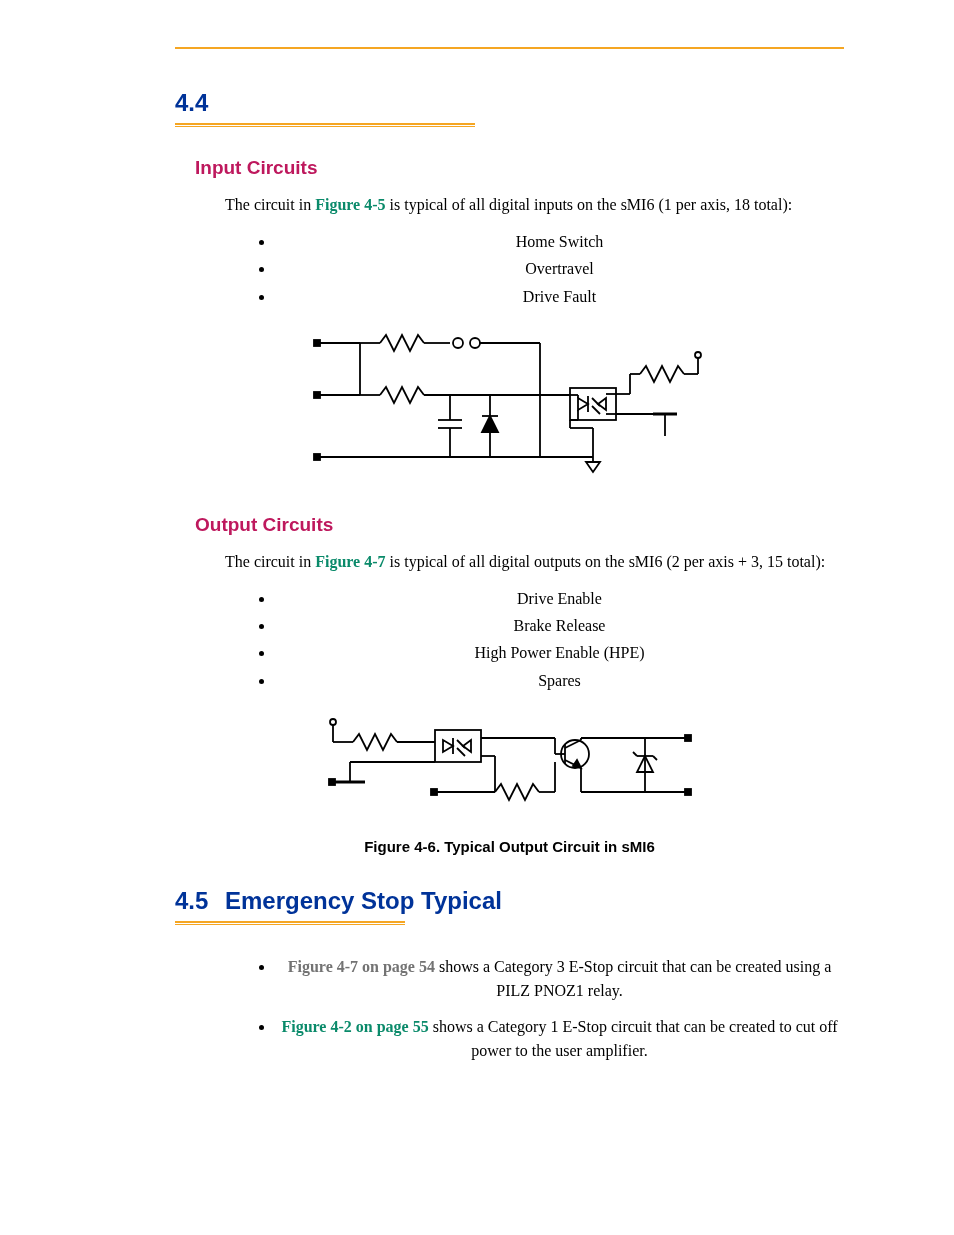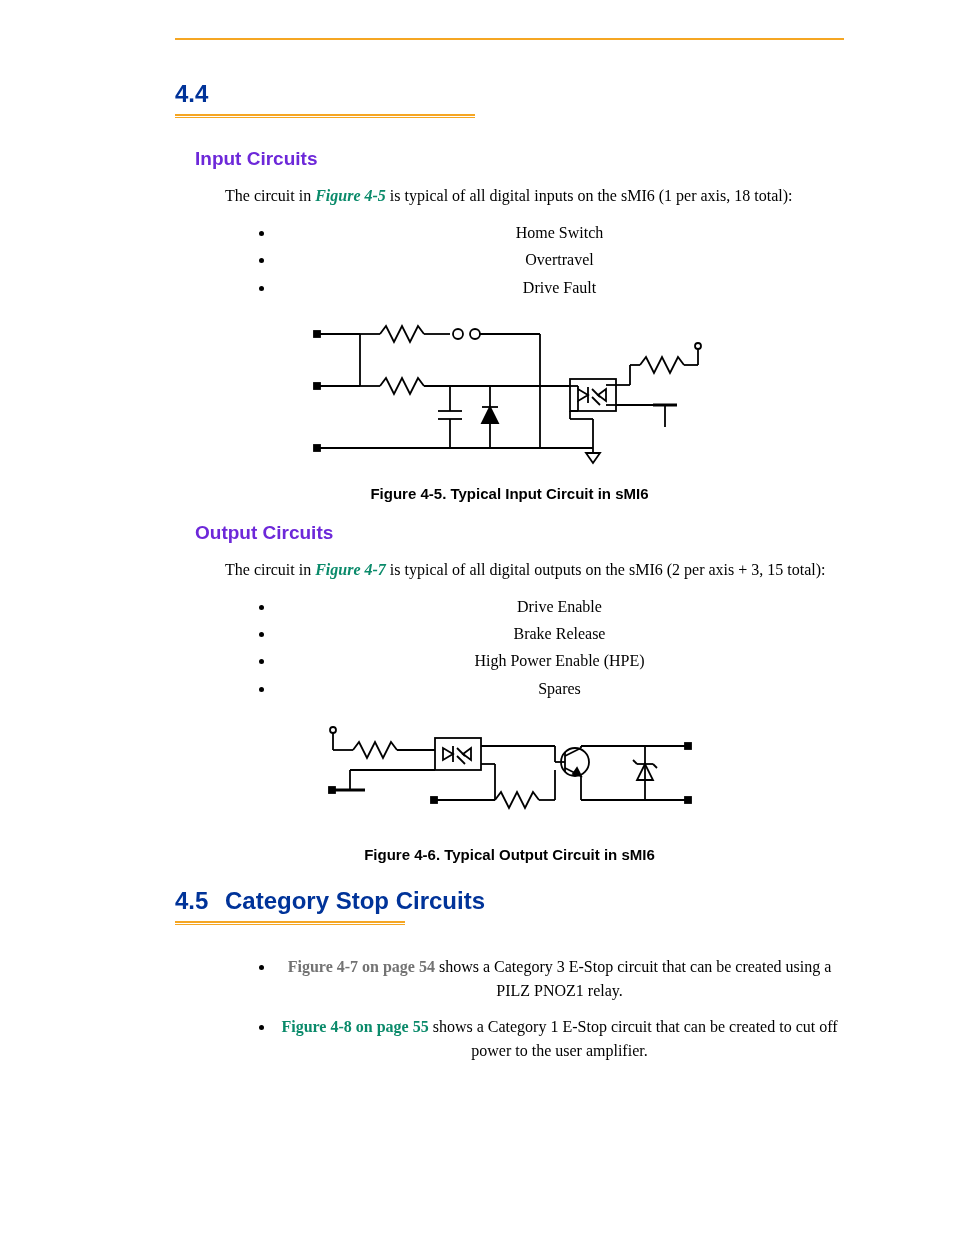--- a/index.html
+++ b/index.html
@@ -4,21 +4,21 @@
 <style>
   body {
     margin: 0;
     padding: 0;
     background: #fff;
     font-family: "Palatino Linotype", "Book Antiqua", Palatino, serif;
     color: #000;
     width: 954px;
   }
   .page {
-    padding: 28px 110px 60px 175px;
+    padding: 37px 110px 60px 175px;
     box-sizing: border-box;
   }
   .top-rule {
     border: none;
     border-top: 2px solid #f5a623;
     margin: 10px 0 40px 0;
     width: 100%;
   }
   .section-heading {
     font-family: "Century Gothic", "Avant Garde", Helvetica, Arial, sans-serif;
@@ -42,35 +42,34 @@
     height: 4px;
     background: linear-gradient(to bottom, #f5a623 0 50%, transparent 50% 70%, #f5a623 70% 100%);
     width: 300px;
     margin: 0 0 30px 0;
   }
   .heading-rule.wide {
     width: 300px;
   }
   .subheading {
     font-family: "Century Gothic", "Avant Garde", Helvetica, Arial, sans-serif;
-    color: #6d28d9;
+    color: #be185d;
     font-weight: 700;
     font-size: 19px;
     margin: 20px 0 14px 20px;
   }
   .body-text {
     font-size: 16px;
     line-height: 1.45;
     margin: 0 0 12px 50px;
     color: #000;
   }
   .body-text .link {
     color: #0a8a6a;
     font-weight: 700;
-    font-style: italic;
   }
   ul.bullets {
     list-style: disc;
     margin: 8px 0 18px 70px;
     padding-left: 30px;
     text-align: center;
   }
   ul.bullets li {
     font-size: 16px;
     line-height: 1.9;
@@ -182,21 +181,20 @@
         <line x1="374" y1="46" x2="388" y2="46"></line>
         <line x1="388" y1="46" x2="388" y2="30"></line>
         <circle cx="388" cy="27" r="3"></circle>
         <line x1="306" y1="86" x2="355" y2="86"></line>
         <line x1="343" y1="86" x2="367" y2="86" stroke-width="3"></line>
         <line x1="355" y1="86" x2="355" y2="108"></line>
         <line x1="283" y1="129" x2="283" y2="134"></line>
         <polygon points="283,144 276,134 290,134" fill="none"></polygon>
       </g>
     </svg>
-    <div class="figure-caption">Figure 4-5. Typical Input Circuit in sMI6</div>
   </div>
 
   <h3 class="subheading">Output Circuits</h3>
   <p class="body-text">
     <span>The circuit in </span><span class="link">Figure 4-7</span><span> is typical of all digital outputs on the sMI6 (2 per axis + 3, 15 total):</span>
   </p>
   <ul class="bullets compact">
     <li>Drive Enable</li>
     <li>Brake Release</li>
     <li>High Power Enable (HPE)</li>
@@ -255,28 +253,28 @@
 
         <rect x="360" y="23" width="6" height="6" fill="#000"></rect>
         <rect x="360" y="77" width="6" height="6" fill="#000"></rect>
 
         <rect x="106" y="77" width="6" height="6" fill="#000"></rect>
       </g>
     </svg>
     <div class="figure-caption">Figure 4-6. Typical Output Circuit in sMI6</div>
   </div>
 
-  <h2 class="section-heading" style="margin-top:24px;">
+  <h2 class="section-heading" style="margin-top:32px;">
     <span class="section-num">4.5</span>
-    <span class="section-title">Category Stop Circuits</span>
+    <span class="section-title">Emergency Stop Typical</span>
   </h2>
   <hr class="heading-rule" style="width:230px;">
 
   <ul class="bullets refs">
     <li>
       <span class="link" style="color:#737373;font-weight:700;">Figure 4-7 on page 54</span><span> shows a Category 3 E-Stop circuit that can be created using a PILZ PNOZ1 relay.</span>
     </li>
     <li>
-      <span class="link" style="color:#0a8a6a;font-weight:700;">Figure 4-8 on page 55</span><span> shows a Category 1 E-Stop circuit that can be created to cut off power to the user amplifier.</span>
+      <span class="link" style="color:#0a8a6a;font-weight:700;">Figure 4-2 on page 55</span><span> shows a Category 1 E-Stop circuit that can be created to cut off power to the user amplifier.</span>
     </li>
   </ul>
 
 </div>
 
 </body></html>

